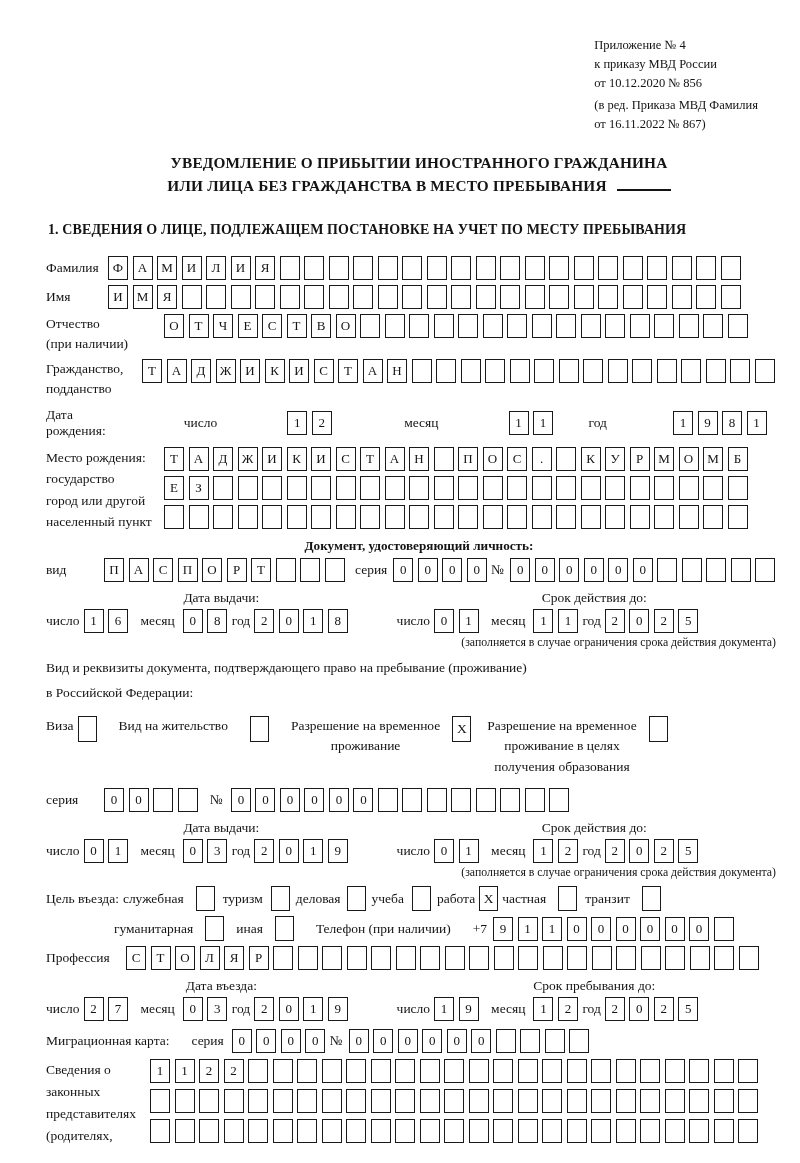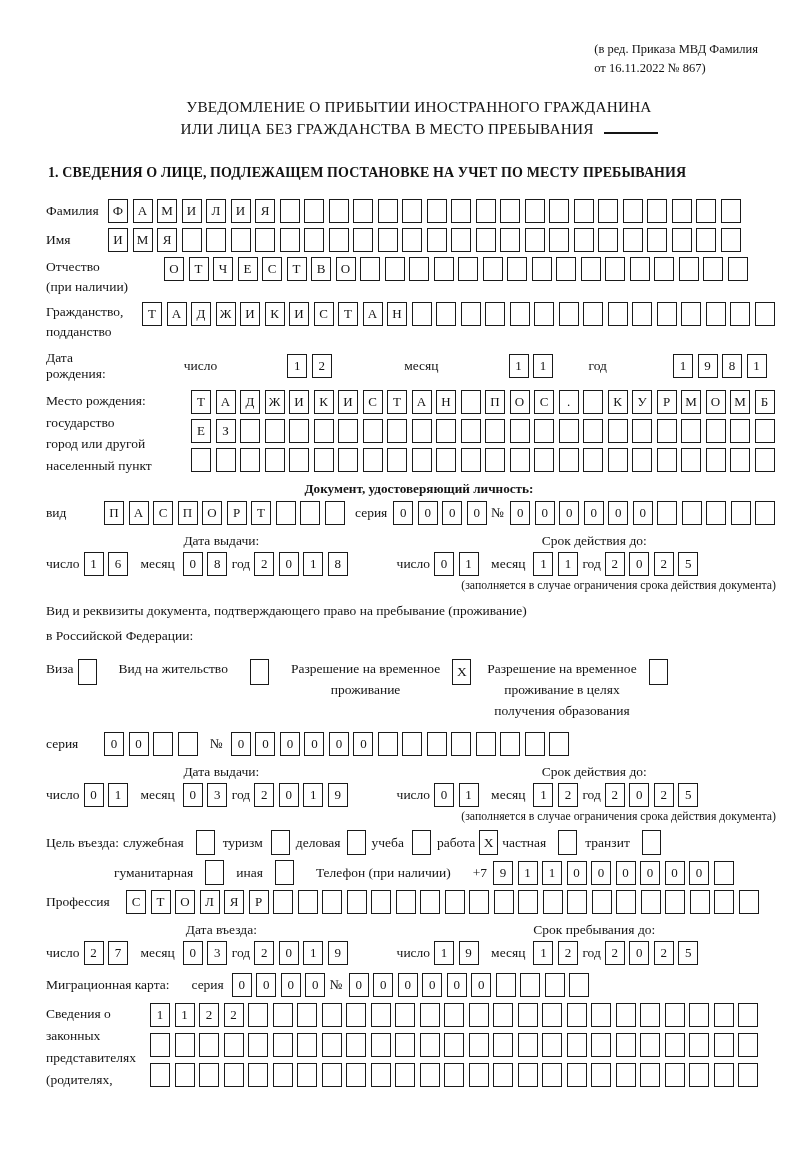--- a/index.html
+++ b/index.html
@@ -8,21 +8,21 @@
     background:#ffffff;color:#141414;
     font-family:"Liberation Serif","DejaVu Serif",serif;
     font-size:13.5px;
   }
   .page{padding:36px 8px 0 46px;box-sizing:border-box;}
   
   .hdr{width:max-content;margin-left:auto;margin-right:34px;line-height:1.5;font-size:12.5px;}
   .hdr .sub{margin-top:4px;}
   .forma{font-weight:bold;text-align:right;margin:20px 36px 0 0;font-size:14px;letter-spacing:.4px;}
   
-  .title{font-weight:normal;text-align:center;font-size:15.3px;line-height:1.5;margin-top:18px;letter-spacing:.2px;}
+  .title{font-weight:bold;text-align:center;font-size:15.3px;line-height:1.5;margin-top:18px;letter-spacing:.2px;}
   .blankline{display:inline-block;width:54px;border-bottom:2px solid #141414;height:12px;margin-left:10px;}
   .sect{font-weight:bold;font-size:14px;margin:24px 0 0 2px;letter-spacing:.1px;}
   
   .frm{margin-top:18px;}
   .row{display:flex;align-items:center;margin-bottom:5px;}
   .row-top{display:flex;align-items:flex-start;margin-bottom:5px;}
   .lblcol{flex:0 0 auto;line-height:20px;}
   .cell{
     box-sizing:border-box;flex:0 0 auto;width:20px;height:24px;margin-right:4.5px;
     border:1.7px solid #1a1a1a;display:inline-flex;align-items:center;justify-content:center;
@@ -53,20 +53,25 @@
   
   .purpose .chk{width:19px;height:25px;}
   .stack{line-height:20px;}
 </style>
 </head>
 <body>
 
 <div class="page">
 
   <div class="hdr">
+    <div>
+        <div>Приложение № 4</div>
+        <div>к приказу МВД России</div>
+        <div>от 10.12.2020 № 856</div>
+      </div>
     <div class="sub">
         <div>(в ред. Приказа МВД Фамилия</div>
         <div>от 16.11.2022 № 867)</div>
       </div>
   </div>
 
 
   <div class="title">
     <div>УВЕДОМЛЕНИЕ О ПРИБЫТИИ ИНОСТРАННОГО ГРАЖДАНИНА</div>
     <div>
@@ -239,21 +244,21 @@
         <span class="gap4"></span>
       <span>мужской</span>
         <span class="gap4"></span>
       <span class="chk">X</span>
         <span class="gap16"></span>
       <span>женский</span>
         <span class="gap16"></span>
       <span class="chk"></span>
     </div>
 
-    <div class="row-top" style="margin-top:8px;gap:27px;">
+    <div class="row-top" style="margin-top:8px;">
       <div class="lblcol stack" style="width:118px;line-height:21.5px;">
           <div>Место рождения:</div>
           <div>государство</div>
           <div>город или другой</div>
           <div>населенный пункт</div>
         </div>
       <div>
         <div class="boxes" style="margin-bottom:5px;">
             <span class="cell">Т</span>
             <span class="cell">А</span>

